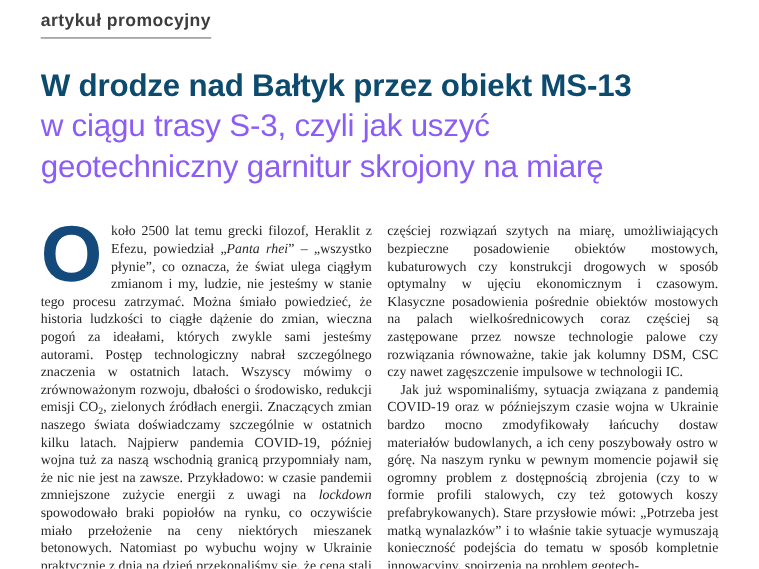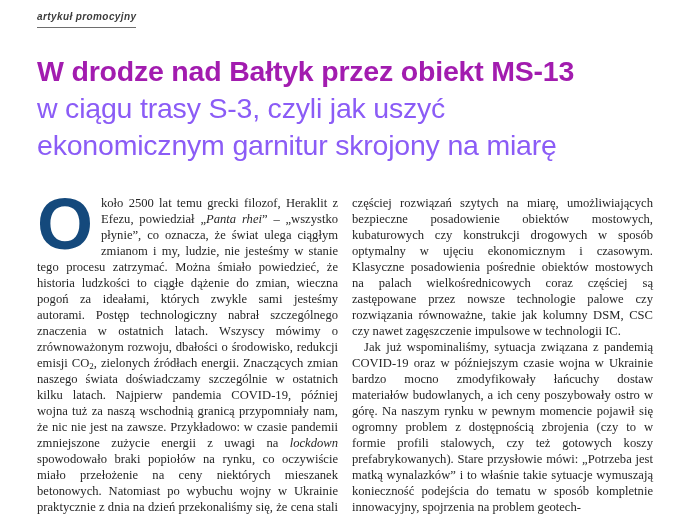--- a/index.html
+++ b/index.html
@@ -10,43 +10,42 @@
     height: 517px;
     background: #ffffff;
     overflow: hidden;
     padding: 0 37px;
     font-family: "Liberation Sans", sans-serif;
   }
   .promo-tag {
     display: inline-block;
     margin-top: 11px;
     padding-bottom: 5px;
-    font-size: 10px;
+    font-size: 16px;
     font-weight: bold;
     letter-spacing: 0.4px;
     color: #3d3d3d;
     border-bottom: 1.5px solid #6e6e6e;
-    font-style: italic;
   }
   .byline {
     margin-top: 31px;
     font-size: 8.5px;
     color: #4a4a4a;
     letter-spacing: 0.1px;
   }
   .byline .author { font-weight: bold; color: #1c1c1c; }
   .title-block { margin-top: 25px; }
   .title-line {
     font-size: 28.5px;
     line-height: 37px;
     letter-spacing: -0.2px;
   }
   .title-main {
     font-weight: bold;
-    color: #a21caf;
+    color: #0c4a6e;
   }
   .title-sub {
     font-weight: 400;
     color: #8b5cf6;
   }
   .article-body {
     display: flex;
     gap: 14px;
     margin-top: 31px;
     font-family: "Liberation Serif", serif;
@@ -74,21 +73,21 @@
 <body>
 
 <div class="page">
 
   <div class="promo-tag">artykuł promocyjny</div>
 
 
   <div class="title-block">
     <div class="title-line title-main">W drodze nad Bałtyk przez obiekt MS-13</div>
     <div class="title-line title-sub">w ciągu trasy S-3, czyli jak uszyć</div>
-    <div class="title-line title-sub">ekonomicznym garnitur skrojony na miarę</div>
+    <div class="title-line title-sub">geotechniczny garnitur skrojony na miarę</div>
   </div>
 
   <div class="article-body">
 
     <div class="col">
       <p><span class="dropcap">O</span><span>koło 2500 lat temu grecki filozof, Heraklit z Efezu, powiedział „</span><span class="it">Panta rhei</span><span>” – „wszystko płynie”, co oznacza, że świat ulega ciągłym zmianom i my, ludzie, nie jesteśmy w stanie tego procesu zatrzymać. Można śmiało powiedzieć, że historia ludzkości to ciągłe dążenie do zmian, wieczna pogoń za ideałami, których zwykle sami jesteśmy autorami. Postęp technologiczny nabrał szczególnego znaczenia w ostatnich latach. Wszyscy mówimy o zrównoważonym rozwoju, dbałości o środowisko, redukcji emisji CO</span><sub class="co2">2</sub><span>, zielonych źródłach energii. Znaczących zmian naszego świata doświadczamy szczególnie w ostatnich kilku latach. Najpierw pandemia COVID-19, później wojna tuż za naszą wschodnią granicą przypomniały nam, że nic nie jest na zawsze. Przykładowo: w czasie pandemii zmniejszone zużycie energii z uwagi na </span><span class="it">lockdown</span><span> spowodowało braki popiołów na rynku, co oczywiście miało przełożenie na ceny niektórych mieszanek betonowych. Natomiast po wybuchu wojny w Ukrainie praktycznie z dnia na dzień przekonaliśmy się, że cena stali może nie</span></p>
     </div>
 
     <div class="col">
       <p>częściej rozwiązań szytych na miarę, umożliwiających bezpieczne posadowienie obiektów mostowych, kubaturowych czy konstrukcji drogowych w sposób optymalny w ujęciu ekonomicznym i czasowym. Klasyczne posadowienia pośrednie obiektów mostowych na palach wielkośrednicowych coraz częściej są zastępowane przez nowsze technologie palowe czy rozwiązania równoważne, takie jak kolumny DSM, CSC czy nawet zagęszczenie impulsowe w technologii IC.</p>

